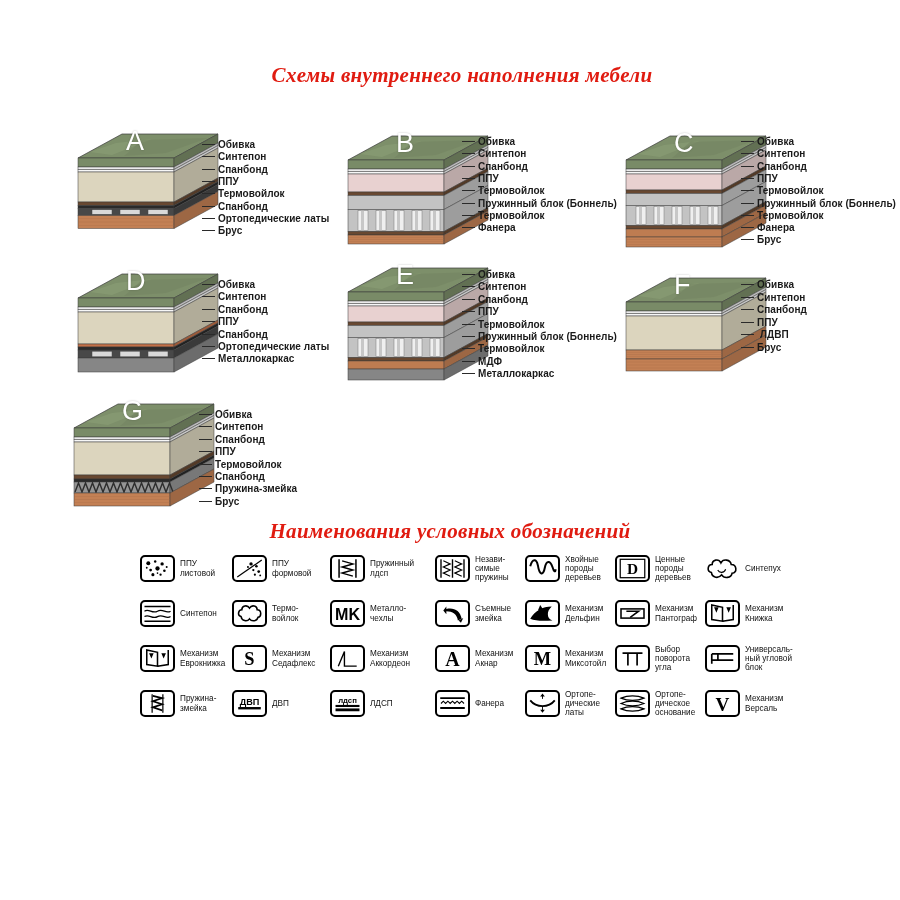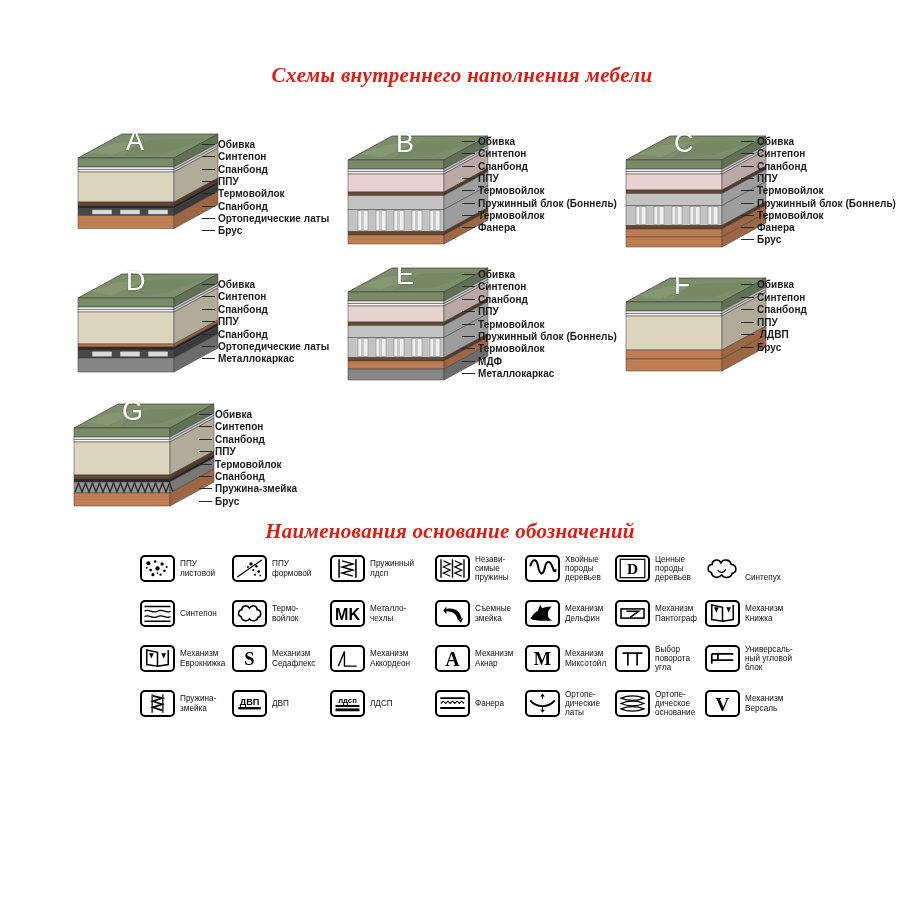--- a/index.html
+++ b/index.html
@@ -77,21 +77,21 @@
     line-height: 9.2px;
     color: #111;
     white-space: pre-line;
   }
   .no-box { border: none; }
 </style>
 </head>
 <body>
 
 <div class="title" id="title-schemes">Схемы внутреннего наполнения мебели</div>
-<div class="title" id="title-legend">Наименования основание обозначений</div>
+<div class="title" id="title-legend">Наименования условных обозначений</div>
 
 <div id="schemes-container">
     <div class="scheme" style="left: 74px; top: 128px;">
       <div class="iso-wrap"><svg width="146" height="132.5" viewBox="0 0 146 132.5">
           <polygon points="4,30 48,6 144,6 100,30" fill="#7d8f6a" stroke="#3a3a3a" stroke-width=".7"></polygon>
           <polygon points="16,24 42,15 78,11 38,27" fill="#8ca077" opacity=".55"></polygon>
           <polygon points="50,28 68,12 134,10 92,25" fill="#71815f" opacity=".45"></polygon>
           <rect x="4" y="30" width="96" height="9" fill="#798b67" stroke="#3a3a3a" stroke-width=".5"></rect>
           <polygon points="100,30 144,6 144,15 100,39" fill="#627053" stroke="#3a3a3a" stroke-width=".5"></polygon>
           <rect x="4" y="39" width="96" height="2.5" fill="#ebebeb" stroke="#3a3a3a" stroke-width=".5"></rect>
@@ -407,21 +407,21 @@
         <span class="sym">
           <svg viewBox="0 0 40 30">
             <rect x="4" y="3" width="32" height="24" fill="none" stroke="#000" stroke-width="1.6"></rect>
             <text x="20" y="22" font-family="Liberation Serif, serif" font-size="20" font-weight="bold" text-anchor="middle" fill="#000">D</text>
           </svg>
         </span>
         <span class="leg-label">Ценные
 породы
 деревьев</span>
       </div>
-      <div class="legend-item" style="left: 565px; top: 6px; align-items: flex-end;">
+      <div class="legend-item" style="left: 565px; top: 6px;">
         <span class="sym no-box">
           <svg viewBox="0 0 44 30">
             <path d="M8 20 C2 19, 3 10, 9 10 C9 4, 17 2, 20 8 C23 2, 32 4, 33 10 C40 10, 41 20, 34 21 C33 27, 24 28, 21 23 C17 28, 9 27, 8 20 Z" fill="none" stroke="#000" stroke-width="2"></path>
             <path d="M16 17 C18 21, 24 21, 26 16" fill="none" stroke="#000" stroke-width="1.4"></path>
           </svg>
         </span>
         <span class="leg-label">Синтепух</span>
       </div>
     </div>
     <div class="legend-row">

